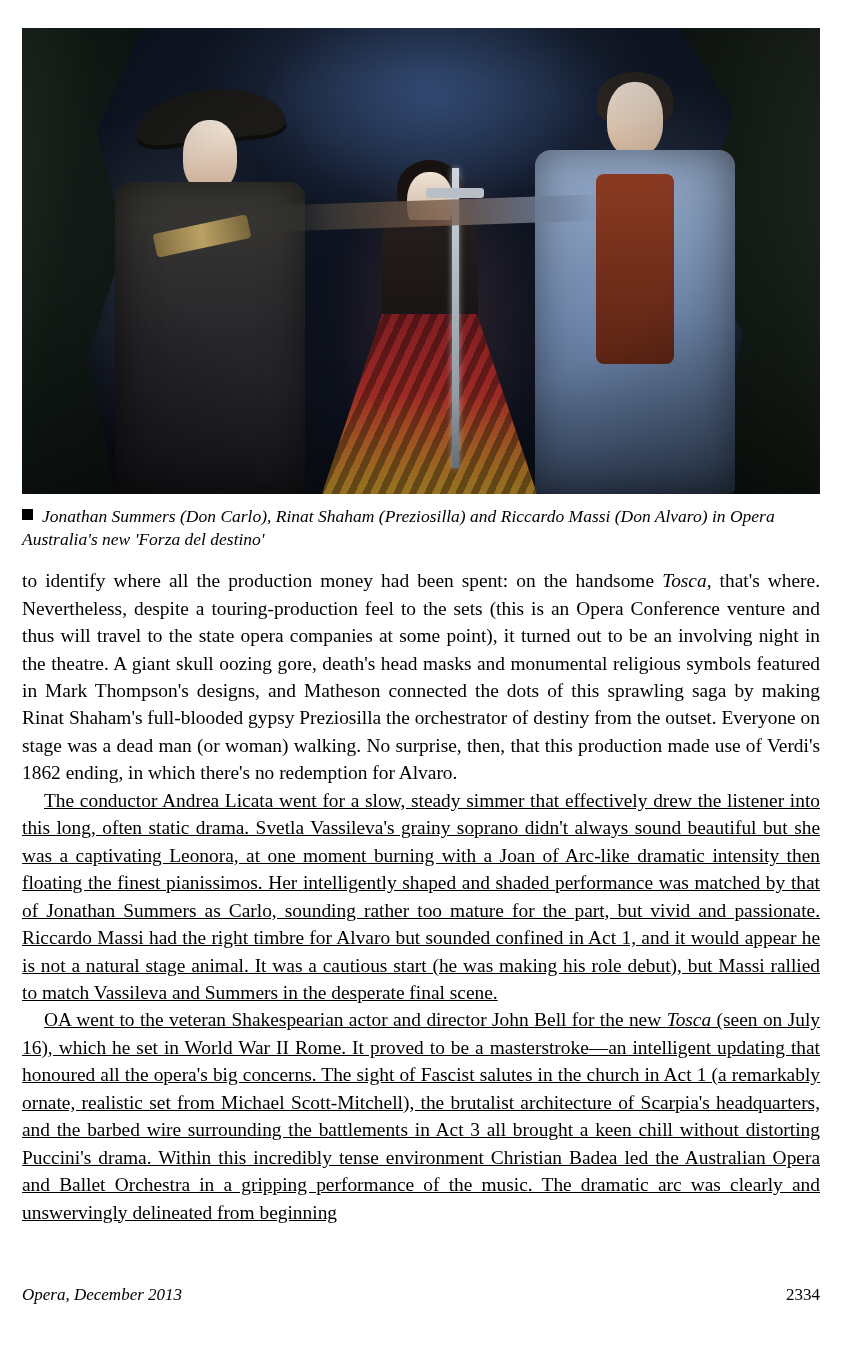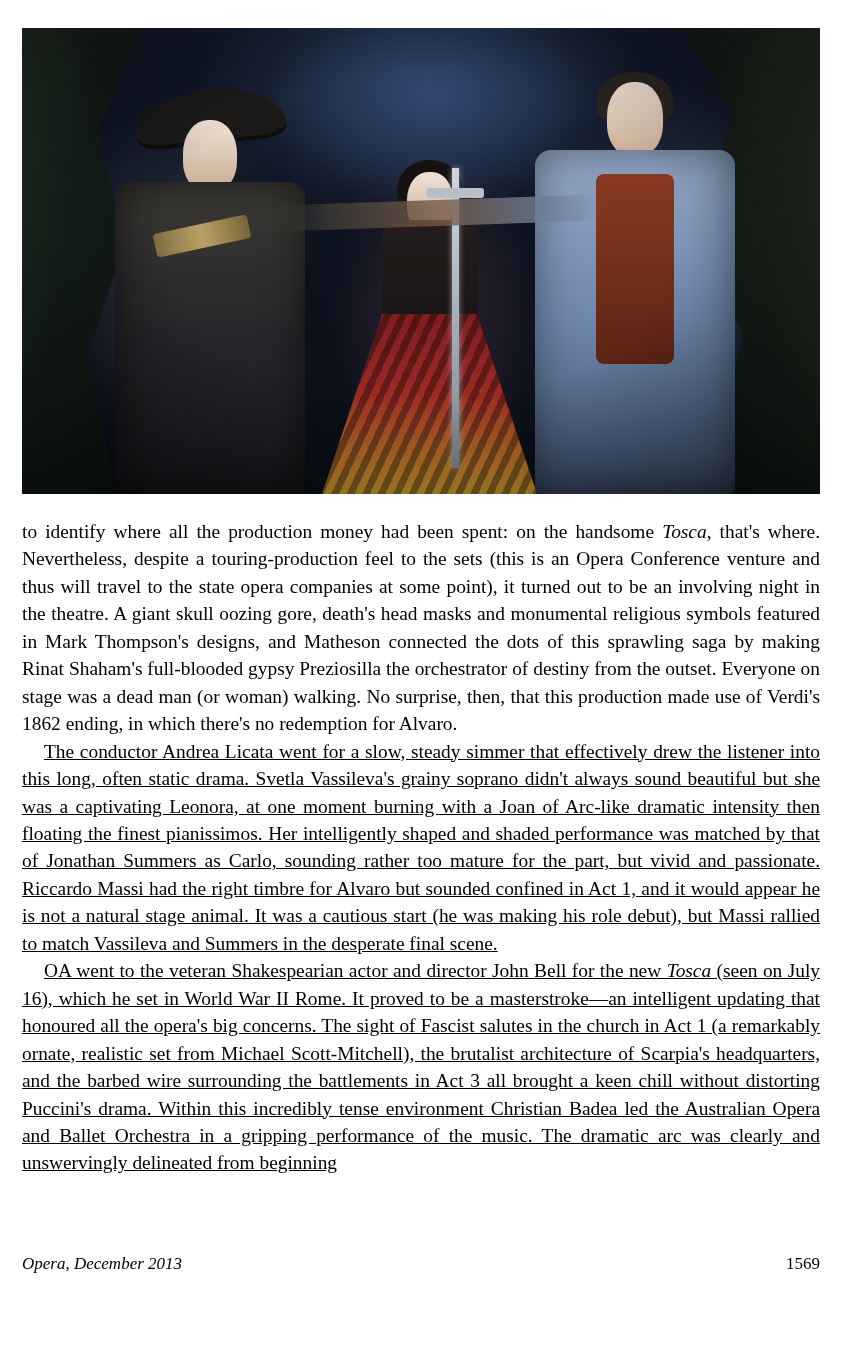--- a/index.html
+++ b/index.html
@@ -160,38 +160,38 @@
   }
   .caption .sq {
     display: inline-block;
     width: 11px; height: 11px;
     background: #000;
     margin-right: 9px;
     vertical-align: 2px;
   }
 
   
-  .body-text { margin-top: 24px; }
+  .body-text { margin-top: 16px; }
   .body-text p {
     margin: 0;
     font-size: 19.4px;
     line-height: 1.415;
     text-align: justify;
     text-justify: inter-word;
     hyphens: none;
   }
   .body-text p.indent { text-indent: 22px; text-decoration: underline; }
   .body-text p em { font-style: italic; }
 
   
   .footer {
     position: absolute;
     left: 22px;
     right: 22px;
-    top: 1254px;
+    top: 1285px;
     display: flex;
     justify-content: space-between;
     align-items: baseline;
     font-size: 17px;
   }
   .footer .src { font-style: italic; }
   .footer .pg { font-style: normal; }
 </style>
 </head>
 <body>
@@ -226,26 +226,29 @@
           <div class="vest"></div>
         </div>
 
         <div class="sword"></div>
         <div class="sword-hilt"></div>
         <div class="arms"></div>
         <div class="vignette"></div>
       </div>
     </div>
 
+    <div class="caption">
+      <span class="sq"></span><span>Jonathan Summers (Don Carlo), Rinat Shaham (Preziosilla) and Riccardo Massi (Don Alvaro) in Opera Australia's new 'Forza del destino'</span>
+    </div>
 
     <div class="body-text">
       <p>to identify where all the production money had been spent: on the handsome <em>Tosca</em>, that's where. Nevertheless, despite a touring-production feel to the sets (this is an Opera Conference venture and thus will travel to the state opera companies at some point), it turned out to be an involving night in the theatre. A giant skull oozing gore, death's head masks and monumental religious symbols featured in Mark Thompson's designs, and Matheson connected the dots of this sprawling saga by making Rinat Shaham's full-blooded gypsy Preziosilla the orchestrator of destiny from the outset. Everyone on stage was a dead man (or woman) walking. No surprise, then, that this production made use of Verdi's 1862 ending, in which there's no redemption for Alvaro.</p>
       <p class="indent">The conductor Andrea Licata went for a slow, steady simmer that effectively drew the listener into this long, often static drama. Svetla Vassileva's grainy soprano didn't always sound beautiful but she was a captivating Leonora, at one moment burning with a Joan of Arc-like dramatic intensity then floating the finest pianissimos. Her intelligently shaped and shaded performance was matched by that of Jonathan Summers as Carlo, sounding rather too mature for the part, but vivid and passionate. Riccardo Massi had the right timbre for Alvaro but sounded confined in Act 1, and it would appear he is not a natural stage animal. It was a cautious start (he was making his role debut), but Massi rallied to match Vassileva and Summers in the desperate final scene.</p>
       <p class="indent">OA went to the veteran Shakespearian actor and director John Bell for the new <em>Tosca</em> (seen on July 16), which he set in World War II Rome. It proved to be a masterstroke—an intelligent updating that honoured all the opera's big concerns. The sight of Fascist salutes in the church in Act 1 (a remarkably ornate, realistic set from Michael Scott-Mitchell), the brutalist architecture of Scarpia's headquarters, and the barbed wire surrounding the battlements in Act 3 all brought a keen chill without distorting Puccini's drama. Within this incredibly tense environment Christian Badea led the Australian Opera and Ballet Orchestra in a gripping performance of the music. The dramatic arc was clearly and unswervingly delineated from beginning</p>
     </div>
 
   </div>
 
   <div class="footer">
     <div class="src">Opera, December 2013</div>
-    <div class="pg">1569</div>
+    <div class="pg">2334</div>
   </div>
 </div>
 
 </body></html>

